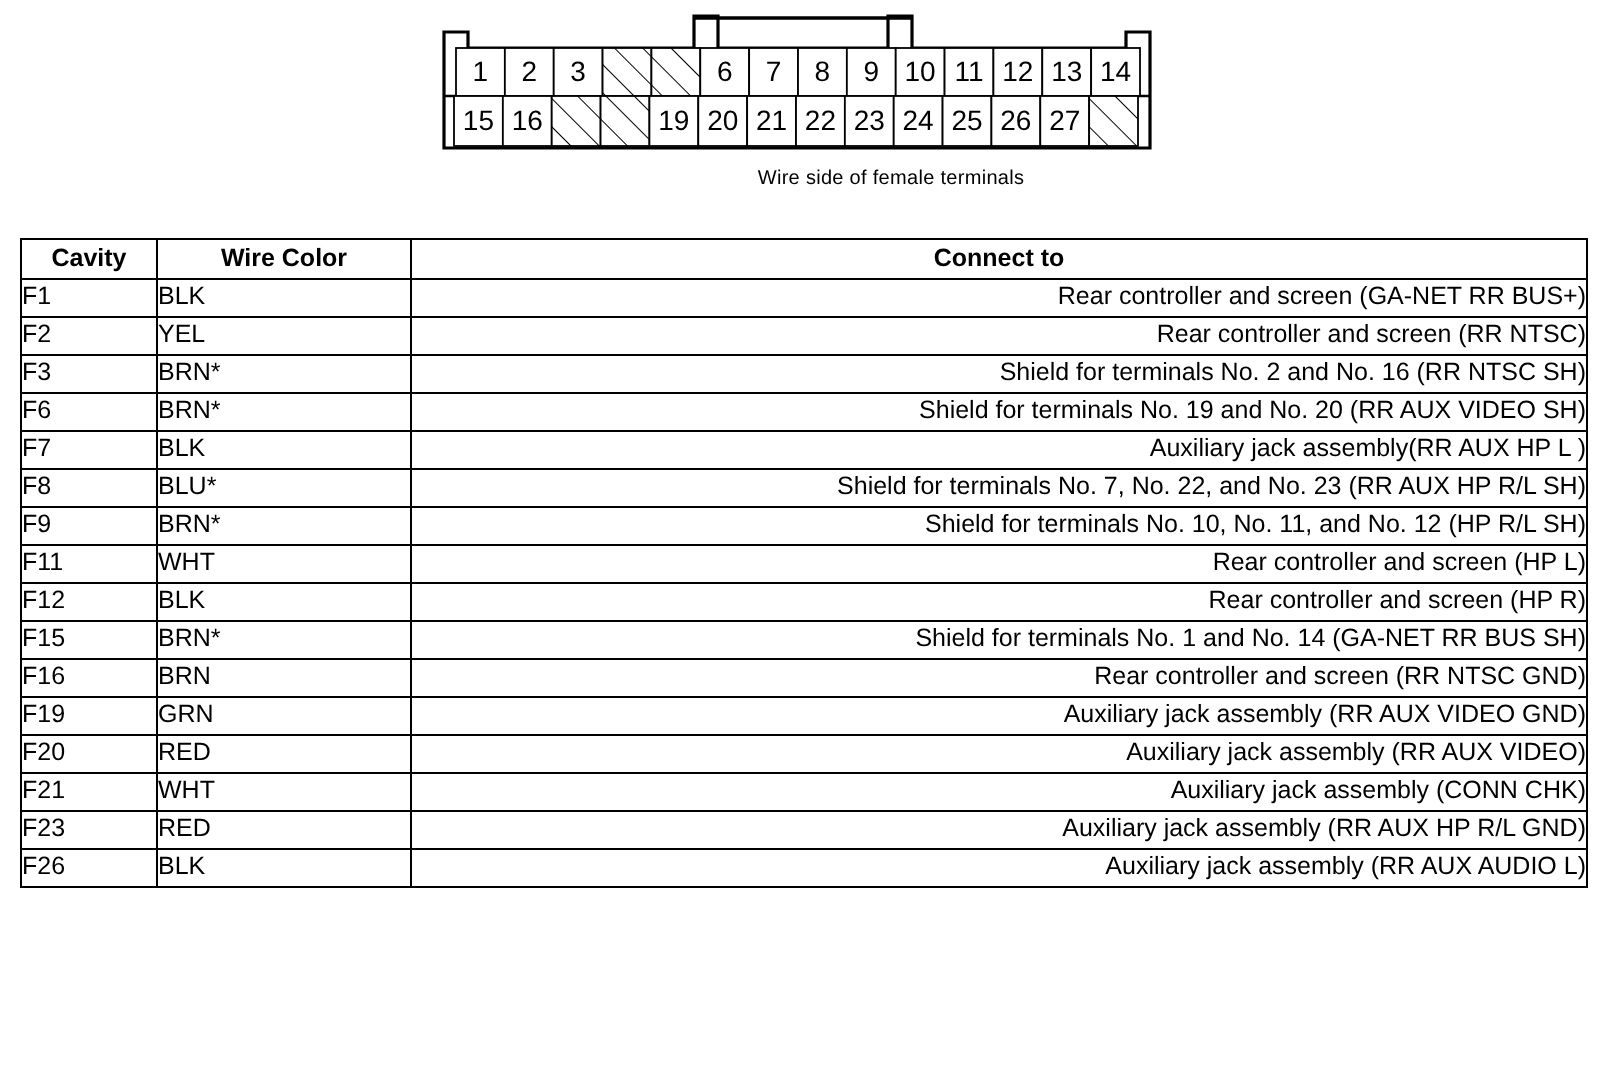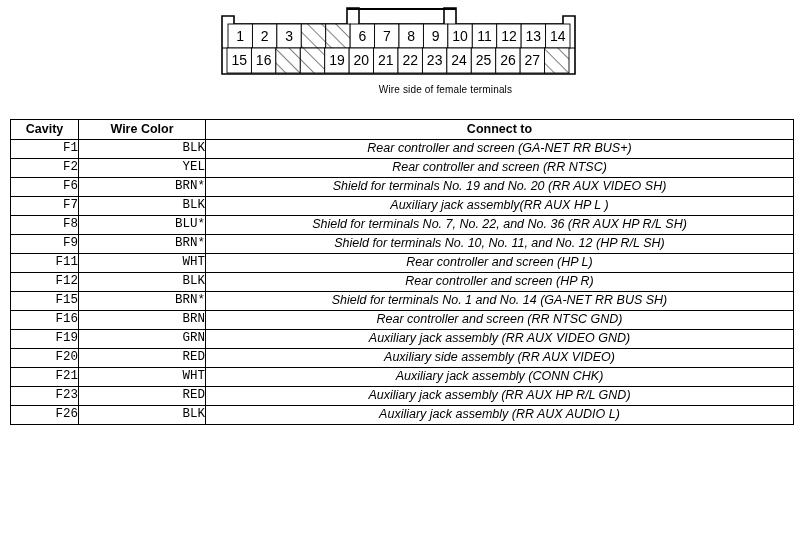--- a/index.html
+++ b/index.html
@@ -76,25 +76,24 @@
     font-weight: 700;
     text-align: center;
     height: 18px;
     font-size: 12.5px;
   }
   col.col-cavity  { width: 68px; }
   col.col-color   { width: 127px; }
   col.col-connect { width: 588px; }
 
   td.cell-cavity,
-  td.cell-color { text-align: right; font-family: Liberation Mono, monospace; }
+  td.cell-color { text-align: left; }
   td.cell-connect {
-    text-align: center;
+    text-align: right;
     padding-left: 6px;
-    font-style: italic;
   }
 </style>
 </head>
 <body>
 
 <div id="connector-diagram">
   <svg id="connector-svg" width="803" height="82" viewBox="0 0 803 82" xmlns="http://www.w3.org/2000/svg">
     <defs>
       <pattern id="hatch" width="10" height="10" patternUnits="userSpaceOnUse" patternTransform="rotate(-45)">
         <rect width="10" height="10" fill="#ffffff"></rect>
@@ -194,33 +193,38 @@
           <td class="cell-cavity">F1</td>
           <td class="cell-color">BLK</td>
           <td class="cell-connect">Rear controller and screen (GA-NET RR BUS+)</td>
         </tr>
         <tr>
           <td class="cell-cavity">F2</td>
           <td class="cell-color">YEL</td>
           <td class="cell-connect">Rear controller and screen (RR NTSC)</td>
         </tr>
         <tr>
+          <td class="cell-cavity">F3</td>
+          <td class="cell-color">BRN*</td>
+          <td class="cell-connect">Shield for terminals No. 2 and No. 16 (RR NTSC SH)</td>
+        </tr>
+        <tr>
           <td class="cell-cavity">F6</td>
           <td class="cell-color">BRN*</td>
           <td class="cell-connect">Shield for terminals No. 19 and No. 20 (RR AUX VIDEO SH)</td>
         </tr>
         <tr>
           <td class="cell-cavity">F7</td>
           <td class="cell-color">BLK</td>
           <td class="cell-connect">Auxiliary jack assembly(RR AUX HP L )</td>
         </tr>
         <tr>
           <td class="cell-cavity">F8</td>
           <td class="cell-color">BLU*</td>
-          <td class="cell-connect">Shield for terminals No. 7, No. 22, and No. 36 (RR AUX HP R/L SH)</td>
+          <td class="cell-connect">Shield for terminals No. 7, No. 22, and No. 23 (RR AUX HP R/L SH)</td>
         </tr>
         <tr>
           <td class="cell-cavity">F9</td>
           <td class="cell-color">BRN*</td>
           <td class="cell-connect">Shield for terminals No. 10, No. 11, and No. 12 (HP R/L SH)</td>
         </tr>
         <tr>
           <td class="cell-cavity">F11</td>
           <td class="cell-color">WHT</td>
           <td class="cell-connect">Rear controller and screen (HP L)</td>
@@ -241,21 +245,21 @@
           <td class="cell-connect">Rear controller and screen (RR NTSC GND)</td>
         </tr>
         <tr>
           <td class="cell-cavity">F19</td>
           <td class="cell-color">GRN</td>
           <td class="cell-connect">Auxiliary jack assembly (RR AUX VIDEO GND)</td>
         </tr>
         <tr>
           <td class="cell-cavity">F20</td>
           <td class="cell-color">RED</td>
-          <td class="cell-connect">Auxiliary side assembly (RR AUX VIDEO)</td>
+          <td class="cell-connect">Auxiliary jack assembly (RR AUX VIDEO)</td>
         </tr>
         <tr>
           <td class="cell-cavity">F21</td>
           <td class="cell-color">WHT</td>
           <td class="cell-connect">Auxiliary jack assembly (CONN CHK)</td>
         </tr>
         <tr>
           <td class="cell-cavity">F23</td>
           <td class="cell-color">RED</td>
           <td class="cell-connect">Auxiliary jack assembly (RR AUX HP R/L GND)</td>

